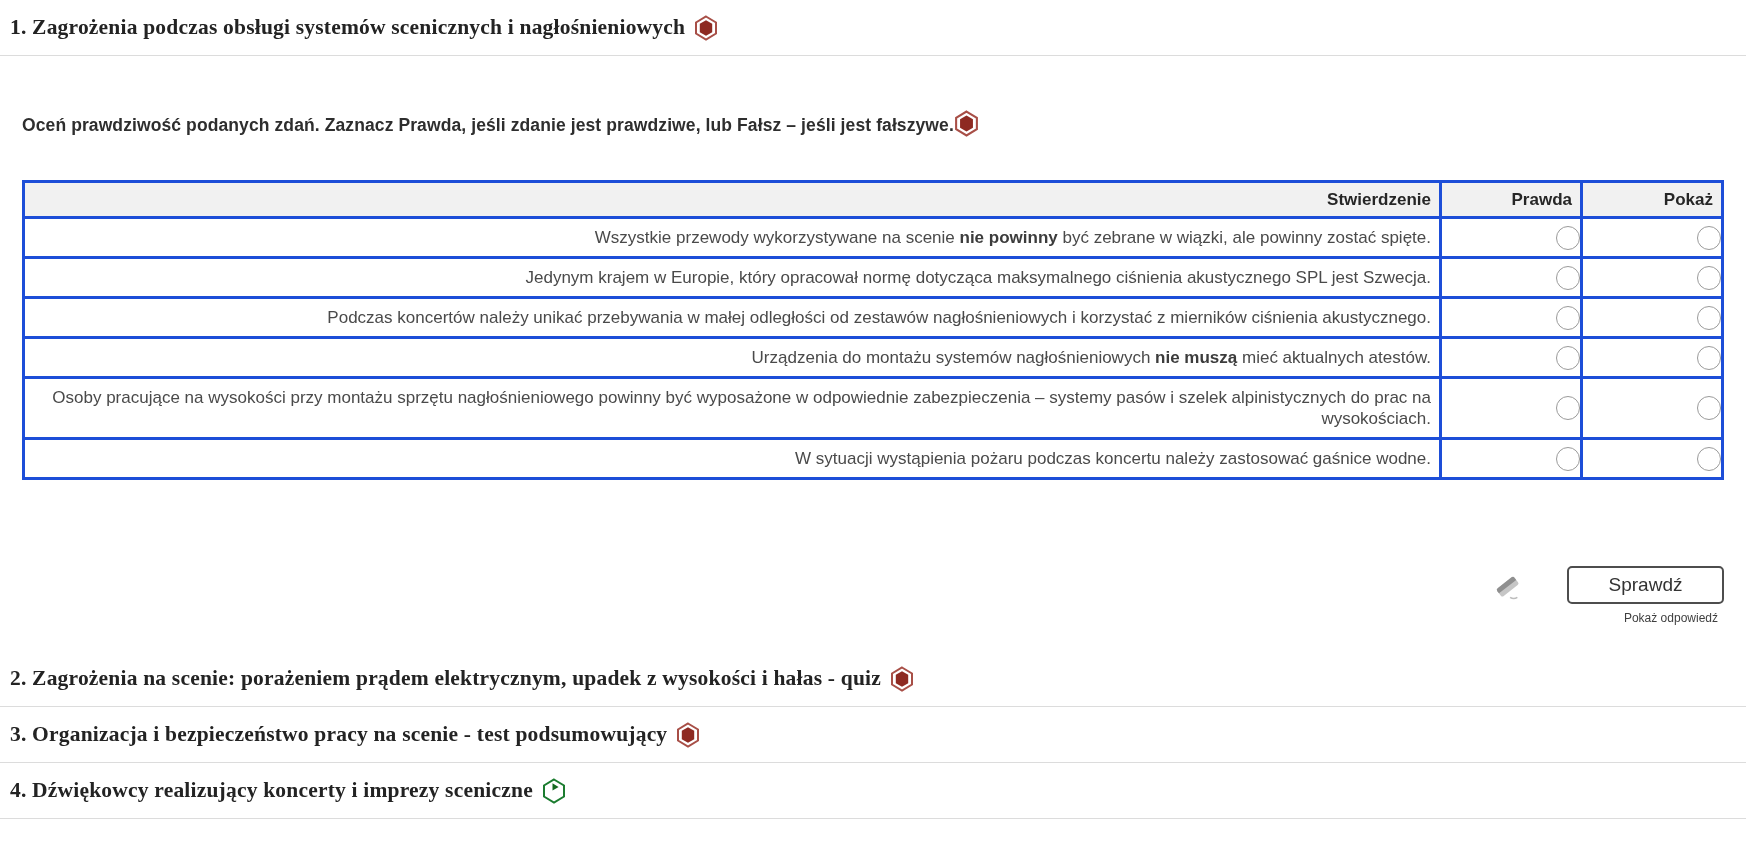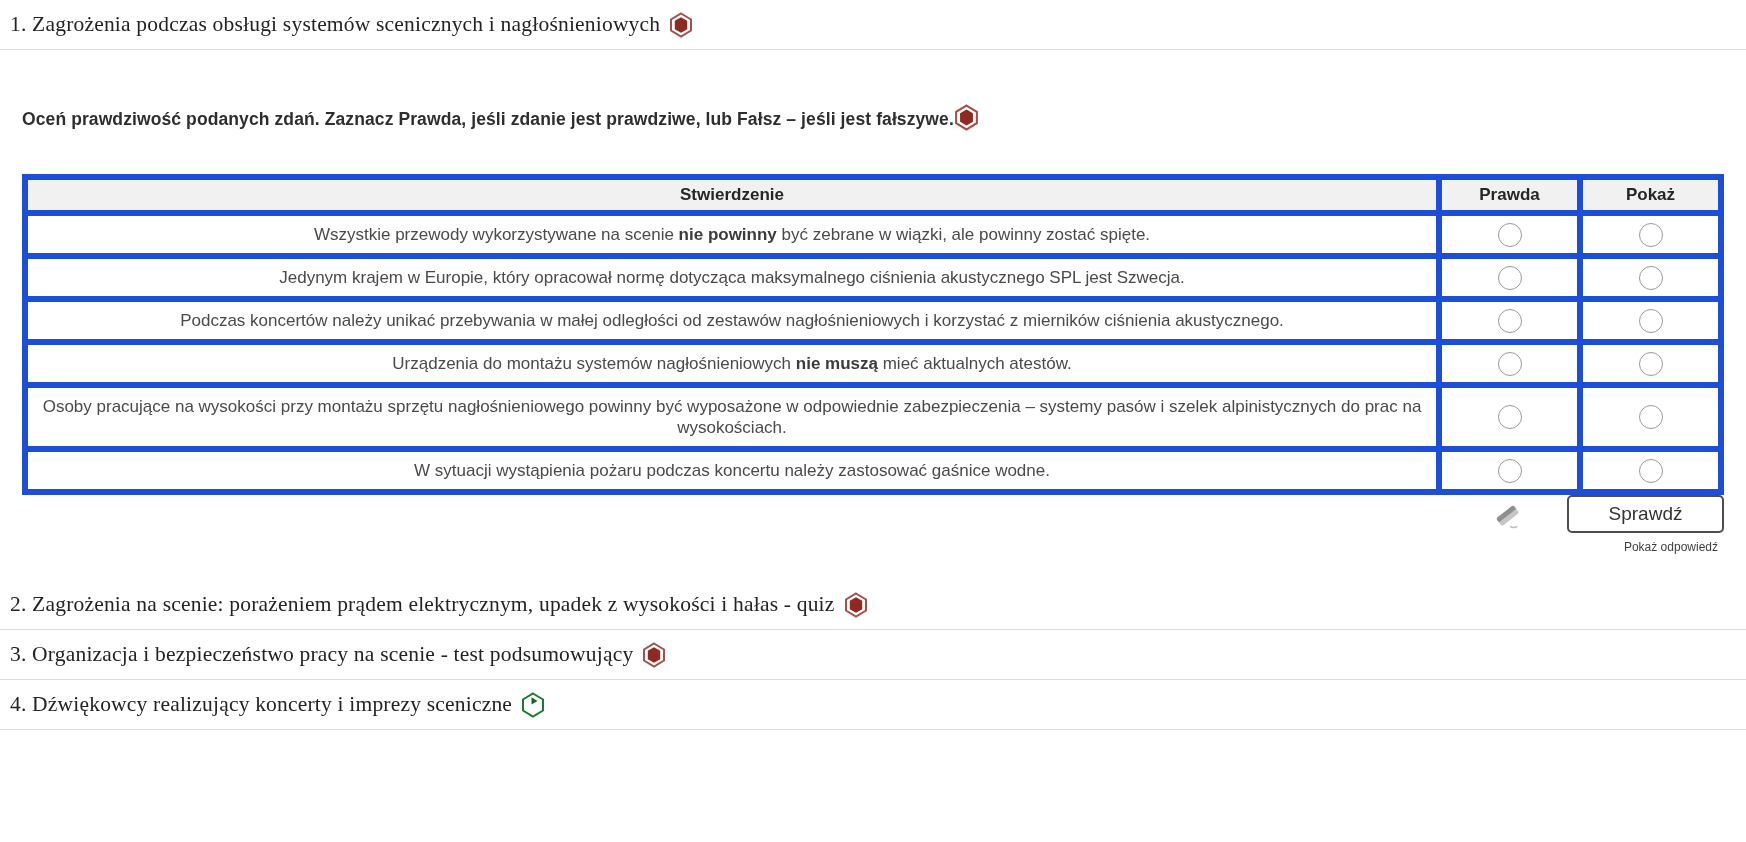--- a/index.html
+++ b/index.html
@@ -1,65 +1,65 @@
 <!DOCTYPE html>
 <html lang="pl"><head>
 <meta charset="utf-8">
 <style>
   * { box-sizing: border-box; margin: 0; padding: 0; }
   html, body { width: 1746px; height: 842px; overflow: hidden; background: #fff; }
   body { font-family: "Liberation Sans", sans-serif; }
 
   .accordion-header {
     display: flex; align-items: center;
-    height: 50px; padding: 0 12px 0 10px;
+    height: 56px; padding: 0 12px 0 10px;
     border-bottom: 1px solid #dcdcdc;
-    background: #fff; cursor: pointer;
+    background: #fff; cursor: pointer; font-weight: bold;
   }
   .accordion-header .hdr-text {
     font-family: "Liberation Serif", serif;
     font-size: 21.5px; color: #232323; letter-spacing: 0.2px;
   }
   .accordion-header .hdr-icon { margin-left: 9px; display: inline-flex; }
 
   .panel { padding: 56px 22px 0 22px; }
 
   .instruction-row { display: flex; align-items: flex-start; justify-content: flex-start; }
   .instruction {
     font-size: 17.5px; font-weight: bold; color: #2e2e2e; line-height: 26px;
     letter-spacing: 0.1px;
   }
   .instruction-row .hdr-icon { margin-right: 14px; margin-top: -2px; }
 
   table.tf-table {
     width: 100%; margin-top: 39px;
     border-collapse: collapse; table-layout: fixed;
   }
-  .tf-table th, .tf-table td { border: 6px solid #1d4ed8; text-align: center; }
+  .tf-table th, .tf-table td { border: 3px solid #1d4ed8; text-align: right; }
   .tf-table th {
     background: #f1f1f1; font-size: 17px; font-weight: bold; color: #262626;
     height: 36px; padding: 4px 8px;
   }
   .tf-table col.c-statement { width: auto; }
   .tf-table col.c-choice { width: 141px; }
   .tf-table td.stmt {
     font-size: 17px; color: #4a4a4a; line-height: 21px;
     padding: 8px 8px; height: 37px;
   }
   .tf-table td.stmt b { color: #3c3c3c; }
   .tf-table td.radio-cell { padding: 6px 0; }
   .radio {
     display: inline-block; width: 24px; height: 24px;
     border: 1px solid #9a9a9a; border-radius: 50%;
     background: #fff; vertical-align: middle; cursor: pointer;
   }
 
   .controls-row {
     display: flex; justify-content: flex-end; align-items: flex-start;
-    padding-right: 0;
+    margin-top: 86px; padding-right: 0;
   }
   .eraser-btn {
     background: none; border: none; cursor: pointer;
     margin-top: 8px; margin-right: 46px; display: inline-flex;
   }
   .check-col { display: flex; flex-direction: column; align-items: flex-end; }
   .check-button {
     width: 157px; height: 38px;
     background: #fff; border: 2px solid #4d4d4d; border-radius: 5px;
     font-family: "Liberation Sans", sans-serif;

